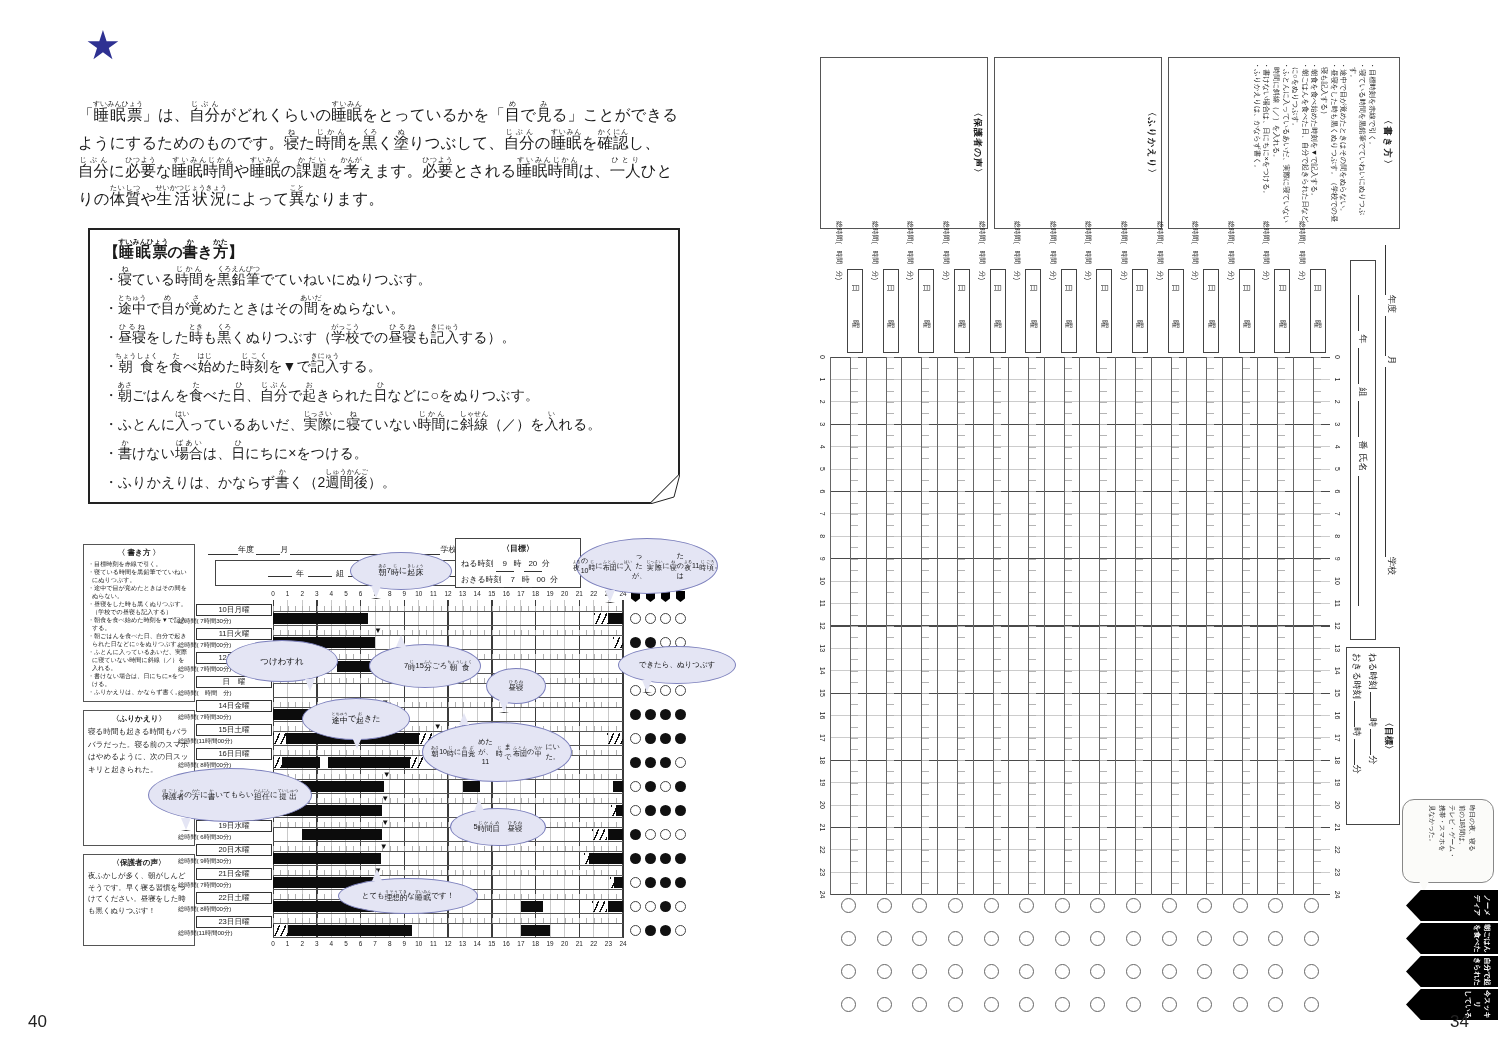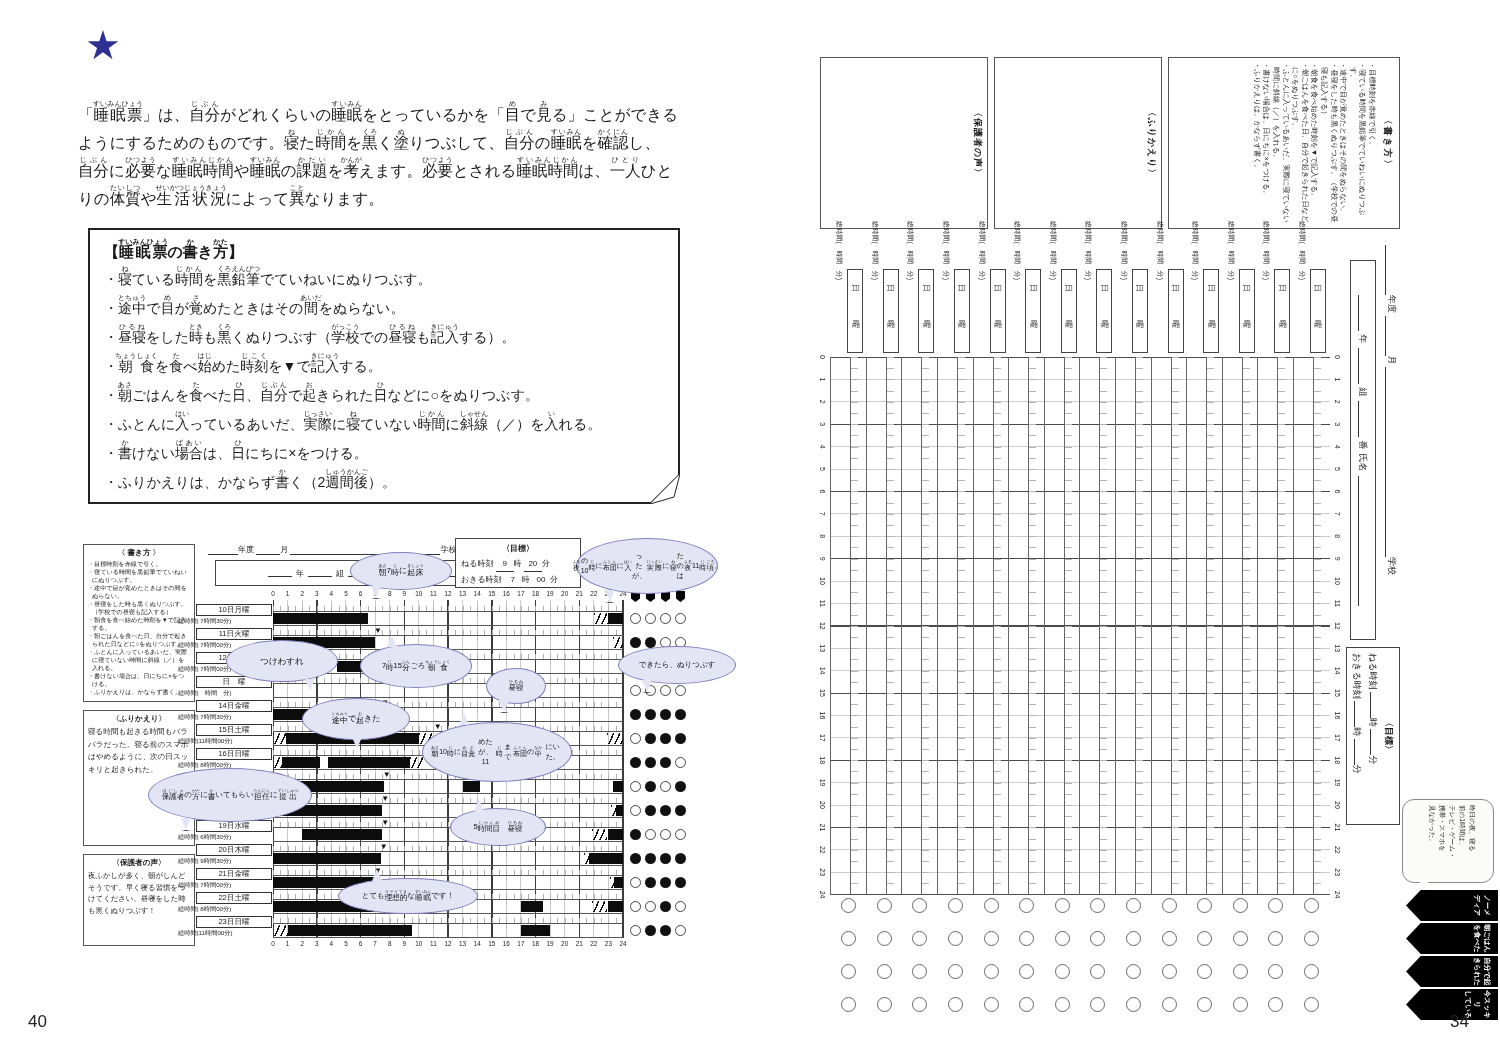--- a/index.html
+++ b/index.html
@@ -439,21 +439,21 @@
           <div class="cmk ce" style="left: 645px; top: 387px;"></div>
           <div class="minitag" style="left: 601px; top: 53px;"></div>
           <div class="minitag" style="left: 616px; top: 53px;"></div>
           <div class="minitag" style="left: 631px; top: 53px;"></div>
           <div class="minitag" style="left: 646px; top: 53px;"></div>
         </div>
       <div id="ex-bubbles">
           <div class="bubble" style="left: 320px; top: 14px; width: 102px; height: 38px; font-size: 8px;"><ruby>朝<rt>あさ</rt></ruby>7<ruby>時<rt>じ</rt></ruby>に<ruby>起床<rt>きしょう</rt></ruby><div class="btail bl"></div></div>
           <div class="bubble" style="left: 546px; top: 0px; width: 142px; height: 56px; font-size: 7px;"><ruby>夜<rt>よる</rt></ruby>の10<ruby>時<rt>じ</rt></ruby>に<ruby>布団<rt>ふとん</rt></ruby>に<ruby>入<rt>はい</rt></ruby>ったが、<br><ruby>実際<rt>じっさい</rt></ruby>に<ruby>寝<rt>ね</rt></ruby>たのは<ruby>夜<rt>よる</rt></ruby>11<ruby>時<rt>じ</rt></ruby><ruby>頃<rt>ごろ</rt></ruby>。<div class="btail bl"></div></div>
           <div class="bubble" style="left: 196px; top: 102px; width: 112px; height: 42px; font-size: 8.5px;">つけわすれ<div class="btail br"></div></div>
-          <div class="bubble" style="left: 330px; top: 106px; width: 112px; height: 44px; font-size: 7.5px;">7<ruby>時<rt>じ</rt></ruby>15<ruby>分<rt>ふん</rt></ruby>ごろ<ruby>朝食<rt>ちょうしょく</rt></ruby><div class="btail tl"></div></div>
+          <div class="bubble" style="left: 339px; top: 106px; width: 112px; height: 44px; font-size: 7.5px; justify-content: flex-end;">7<ruby>時<rt>じ</rt></ruby>15<ruby>分<rt>ふん</rt></ruby>ごろ<ruby>朝食<rt>ちょうしょく</rt></ruby><div class="btail tl"></div></div>
           <div class="bubble" style="left: 456px; top: 130px; width: 60px; height: 36px; font-size: 7.5px;">
             <ruby>昼寝<rt>ひるね</rt></ruby>
             <div class="btail bl"></div>
           </div>
           <div class="bubble" style="left: 588px; top: 108px; width: 118px; height: 38px; font-size: 7.5px;">できたら、ぬりつぶす<div class="btail bl"></div></div>
           <div class="bubble" style="left: 272px; top: 160px; width: 108px; height: 42px; font-size: 8px;"><ruby>途中<rt>とちゅう</rt></ruby>で<ruby>起<rt>お</rt></ruby>きた<div class="btail b"></div></div>
           <div class="bubble" style="left: 392px; top: 184px; width: 150px; height: 60px; font-size: 7px;"><ruby>朝<rt>あさ</rt></ruby>10<ruby>時<rt>じ</rt></ruby>に<ruby>目覚<rt>めざ</rt></ruby>めたが、<br>11<ruby>時<rt>じ</rt></ruby>まで<ruby>布団<rt>ふとん</rt></ruby>の<ruby>中<rt>なか</rt></ruby>にいた。<div class="btail tl"></div></div>
           <div class="bubble" style="left: 118px; top: 230px; width: 164px; height: 54px; font-size: 7.5px;"><ruby>保護者<rt>ほごしゃ</rt></ruby>の<ruby>方<rt>かた</rt></ruby>に<ruby>書<rt>か</rt></ruby>いてもらい<br><ruby>担任<rt>たんにん</rt></ruby>に<ruby>提出<rt>ていしゅつ</rt></ruby><div class="btail bl"></div></div>
           <div class="bubble" style="left: 420px; top: 270px; width: 96px; height: 38px; font-size: 7.5px;">5<ruby>時間目<rt>じかんめ</rt></ruby>　<ruby>昼寝<rt>ひるね</rt></ruby><div class="btail tl"></div></div>
           <div class="bubble" style="left: 308px; top: 340px; width: 140px; height: 36px; font-size: 7.5px;">とても<ruby>理想的<rt>りそうてき</rt></ruby>な<ruby>睡眠<rt>すいみん</rt></ruby>です！<div class="btail tl"></div></div>

